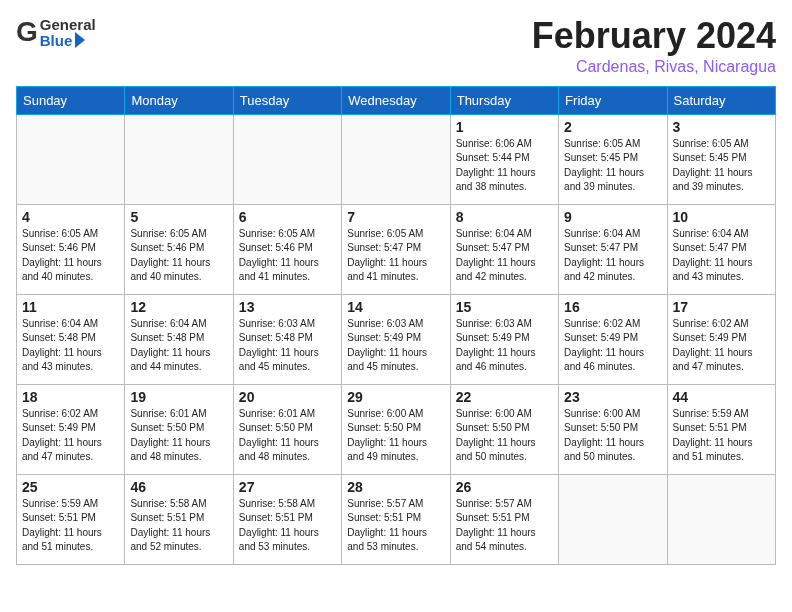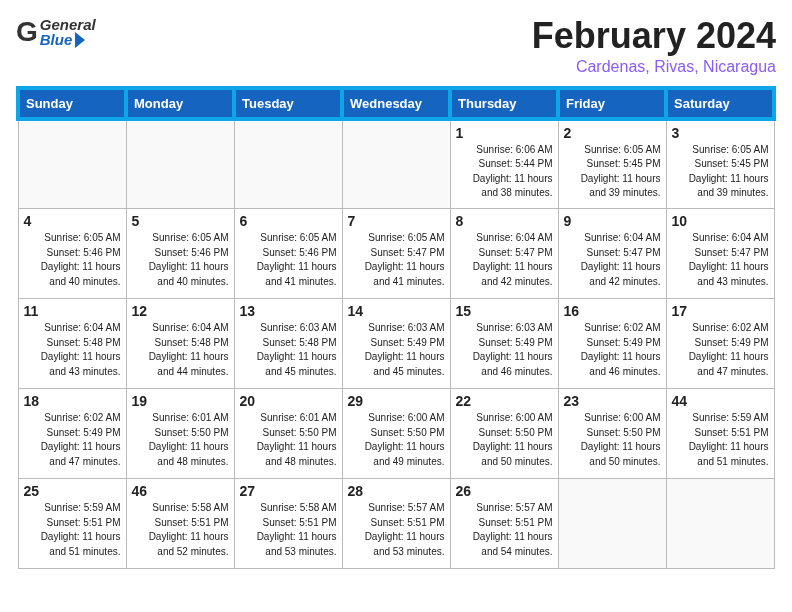--- a/index.html
+++ b/index.html
@@ -34,22 +34,22 @@
       width: 100%;
       border-collapse: collapse;
       table-layout: fixed;
     }
     .calendar th {
       background-color: #1565c0;
       color: #fff;
       text-align: left;
       padding: 6px 6px;
       font-size: 13px;
-      font-weight: bold;
-      border: 4px solid #0ea5e9;
+      font-weight: normal;
+      border: 1px solid #0ea5e9;
     }
     .calendar td {
       border: 1px solid #bbb;
       vertical-align: top;
       padding: 4px 5px;
       font-size: 10.5px;
       color: #222;
       height: 90px;
       background: #fff;
     }
@@ -58,44 +58,42 @@
     }
     .day-number {
       font-size: 14px;
       font-weight: bold;
       margin-bottom: 2px;
     }
     .cell-info {
       font-size: 10px;
       line-height: 1.45;
       color: #222;
-      text-align: right;
     }
     .logo-wrapper {
       display: flex;
       flex-direction: column;
     }
     .general-blue-logo {
       display: flex;
       align-items: center;
       gap: 0;
     }
     .logo-block {
       line-height: 1;
-      font-style: italic;
     }
     .logo-general {
       font-size: 15px;
       font-weight: bold;
       color: #333;
       display: block;
     }
     .logo-blue-line {
       display: flex;
-      align-items: center;
+      align-items: flex-end;
     }
     .logo-blue-text {
       font-size: 15px;
       font-weight: bold;
       color: #1565c0;
     }
     .logo-triangle {
       width: 0;
       height: 0;
       border-left: 10px solid #1565c0;

